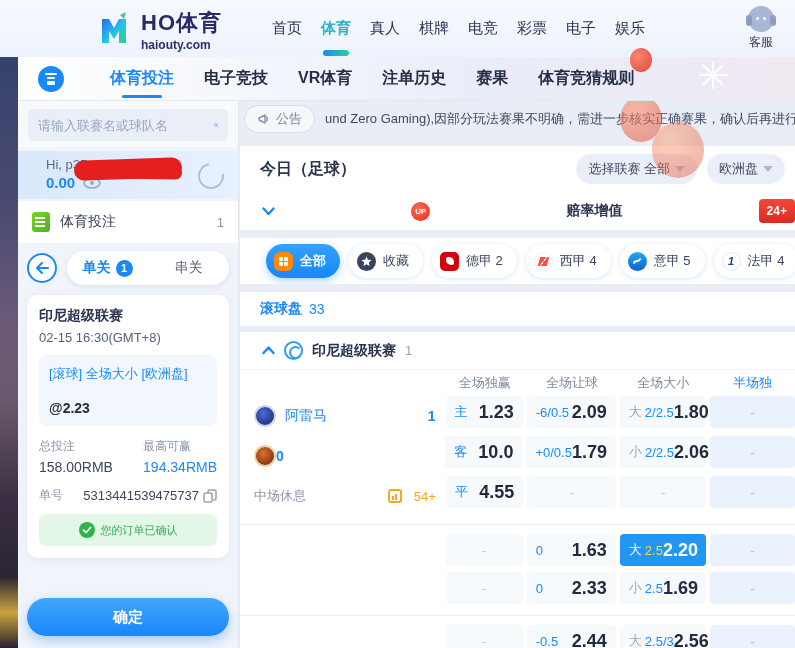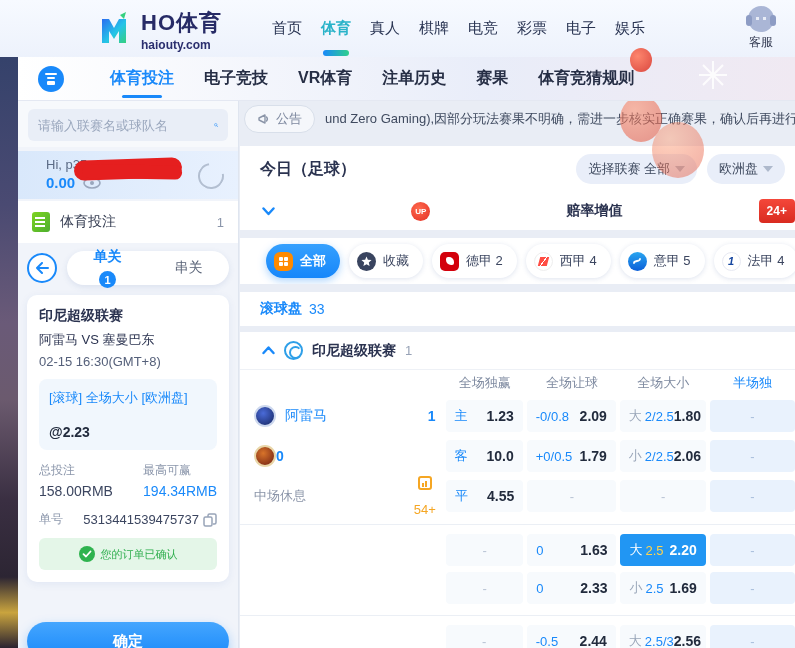--- a/index.html
+++ b/index.html
@@ -76,21 +76,21 @@
   .rec-icon:before { content:""; position:absolute; left:3px; top:5px; width:10px; height:2px; background:#fff; box-shadow:0 4px 0 #fff, 0 8px 0 #fff; }
 
   .betarea { padding:8px 9px 0 9px; }
   .tabsrow { display:flex; align-items:center; gap:10px; }
   .backbtn { width:30px; height:30px; border-radius:50%; border:2px solid #1989fa; background:#fff;
     display:flex; align-items:center; justify-content:center; cursor:pointer; flex:none; }
   .tabpill { flex:1; height:34px; background:#fff; border-radius:17px; box-shadow:0 2px 6px rgba(60,90,160,.12);
     display:flex; align-items:center; }
   .tabpill .seg { flex:1; display:flex; align-items:center; justify-content:center; gap:5px;
     font-size:14px; cursor:pointer; }
-  .seg.active { color:#1989fa; font-weight:bold;flex-direction:column; }
+  .seg.active { color:#1989fa; font-weight:bold; }
   .seg.idle { color:#5a6478; }
   .badge1 { width:17px; height:17px; border-radius:50%; background:#1989fa; color:#fff; font-size:11px;
     display:flex; align-items:center; justify-content:center; font-weight:bold; }
 
   .slipcard { margin-top:10px; background:#fff; border-radius:10px; padding:12px;
     box-shadow:0 2px 8px rgba(40,80,160,.08); }
   .slip-league { font-size:14px; font-weight:bold; color:#2b3350; }
   .slip-match { font-size:13px; color:#2b3350; margin-top:6px; }
   .slip-time { font-size:13px; color:#55607a; margin-top:5px; }
   .slip-inner { margin-top:10px; background:#f1f7fd; border-radius:8px; padding:10px; }
@@ -163,39 +163,39 @@
   .swirl { width:19px; height:19px; border-radius:50%; border:2px solid #2e9fe8; position:relative; }
   .swirl:before { content:""; position:absolute; left:3px; top:3px; width:9px; height:9px; border-radius:50%;
     border:2px solid #2e9fe8; border-right-color:transparent; }
 
   .hdr-row { height:26px; display:flex; align-items:center; }
   .hdr-row .tzone { width:208px; }
   .hdr { font-size:13px; color:#7e8aa0; text-align:center; }
   .hdr.h4 { color:#1989fa; }
   .w1 { width:78px; } .w2 { width:90px; margin-left:4px; } .w3 { width:86px; margin-left:4px; } .w4 { width:86px; margin-left:4px; }
 
-  .trow { height:40px; display:flex; align-items:center; }
+  .trow { height:40px; display:flex; }
   .tzone { width:208px; display:flex; align-items:center; padding-left:14px; }
   .tlogo { width:22px; height:22px; border-radius:50%; flex:none; }
   .tlogo.home { background:radial-gradient(circle at 40% 35%,#4a6bd8,#15245e); border:2px solid #cdd8ee; }
   .tlogo.away { background:radial-gradient(circle at 40% 35%,#d8742a,#6e1d12); border:2px solid #e9d6a8; }
   .tname { font-size:14px; color:#1989fa; margin-left:9px; flex:1; }
   .tscore { font-size:14px; font-weight:bold; color:#1989fa; margin-right:10px; }
   .status-lbl { font-size:13px; color:#8a94a8; flex:1; }
-  .mkts { display:flex; align-items:center; gap:12px; margin-right:10px;flex-direction:column; }
+  .mkts { display:flex; align-items:center; gap:12px; margin-right:10px; }
   .mkt-ic { width:14px; height:14px; border:2px solid #f5a623; border-radius:3px; position:relative; }
   .mkt-ic:before { content:""; position:absolute; left:2px; bottom:1px; width:2px; height:4px; background:#f5a623;
     box-shadow:3px 0 0 #f5a623, 3px -2px 0 #f5a623; }
   .mkt-txt { font-size:13px; color:#f5a623; }
 
   .cell { height:32px; background:#f7fafd; border-radius:4px; display:flex; align-items:center;
     padding:0 9px; cursor:pointer; }
   .cell .lab { font-size:13px; color:#1989fa; }
   .cell .pre { font-size:13px; color:#9aa6b9; margin-right:3px; }
-  .cell .val { font-size:14px; font-weight:bold; color:#222b3d; margin-left:auto; }
+  .cell .val { font-size:18px; font-weight:bold; color:#222b3d; margin-left:auto; }
   .cell.dash { justify-content:center; color:#b9c3d4; font-size:13px; }
   .cell.tint { background:#e9f2fd; color:#a8bfdc; }
   .cell.sel { background:#2196f3; }
   .cell.sel .pre { color:#fff; }
   .cell.sel .lab { color:#ffd34d; }
   .cell.sel .val { color:#fff; }
 
   .sep { height:1px; background:#ebeff5; margin:8px 0 6px 0; }
   .erow { height:38px; display:flex; align-items:center; }
   .erow .tzone {  }
@@ -316,21 +316,20 @@
             <span class="badge1">1</span>
           </div>
           <div class="seg idle">
             <span>串关</span>
           </div>
         </div>
       </div>
 
       <div class="slipcard">
         <div class="slip-league">印尼超级联赛</div>
-        <div class="slip-match">阿雷马 VS 塞曼巴东</div>
         <div class="slip-time">02-15 16:30(GMT+8)</div>
         <div class="slip-inner">
           <div class="slip-market">[滚球] 全场大小 [欧洲盘]</div>
           <div class="slip-odds">@2.23</div>
         </div>
         <div class="totals">
           <div>
             <div class="lab">总投注</div>
             <div class="v1">158.00RMB</div>
           </div>
@@ -472,21 +471,21 @@
         <div class="tzone">
           <span class="tlogo home"></span>
           <span class="tname">阿雷马</span>
           <span class="tscore">1</span>
         </div>
         <div class="cell w1">
           <span class="lab">主</span>
           <span class="val">1.23</span>
         </div>
         <div class="cell w2">
-          <span class="lab">-0/0.8</span>
+          <span class="lab">-6/0.5</span>
           <span class="val">2.09</span>
         </div>
         <div class="cell w3">
           <span class="pre">大</span>
           <span class="lab">2/2.5</span>
           <span class="val">1.80</span>
         </div>
         <div class="cell w4 dash tint">-</div>
       </div>
 

